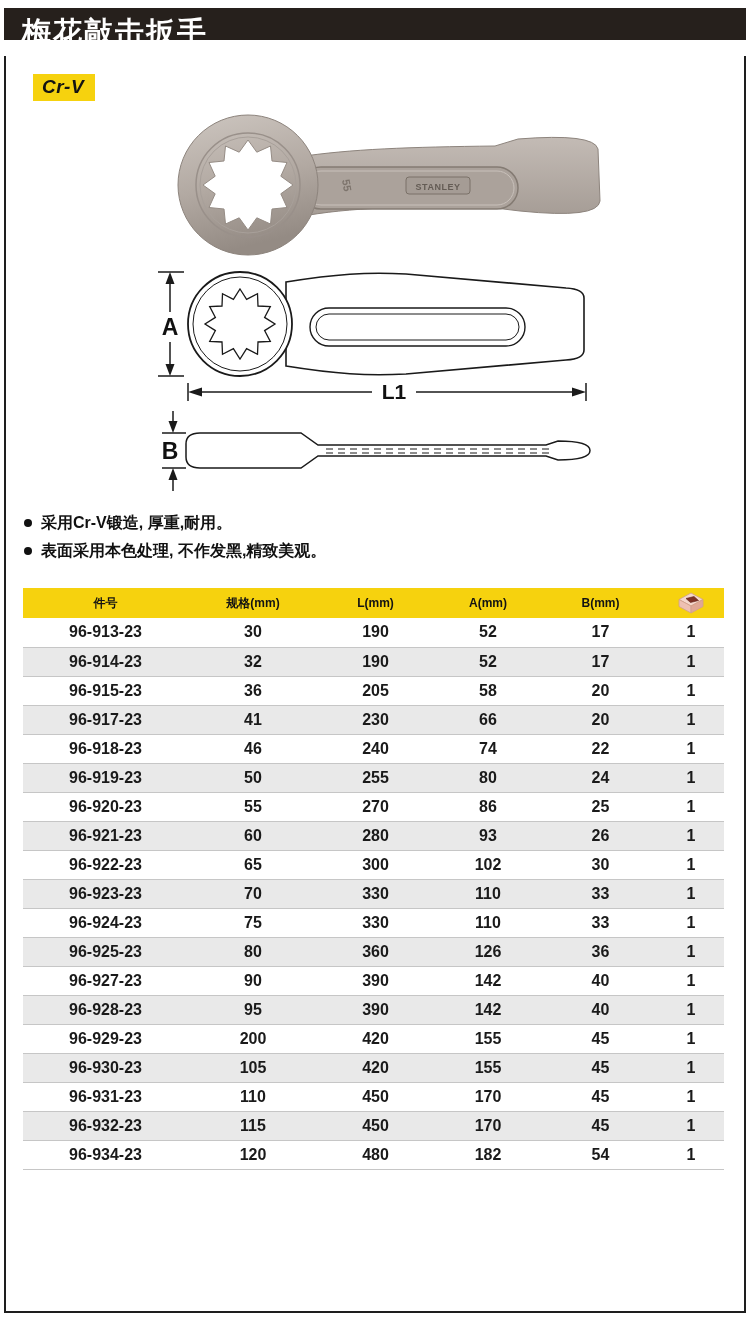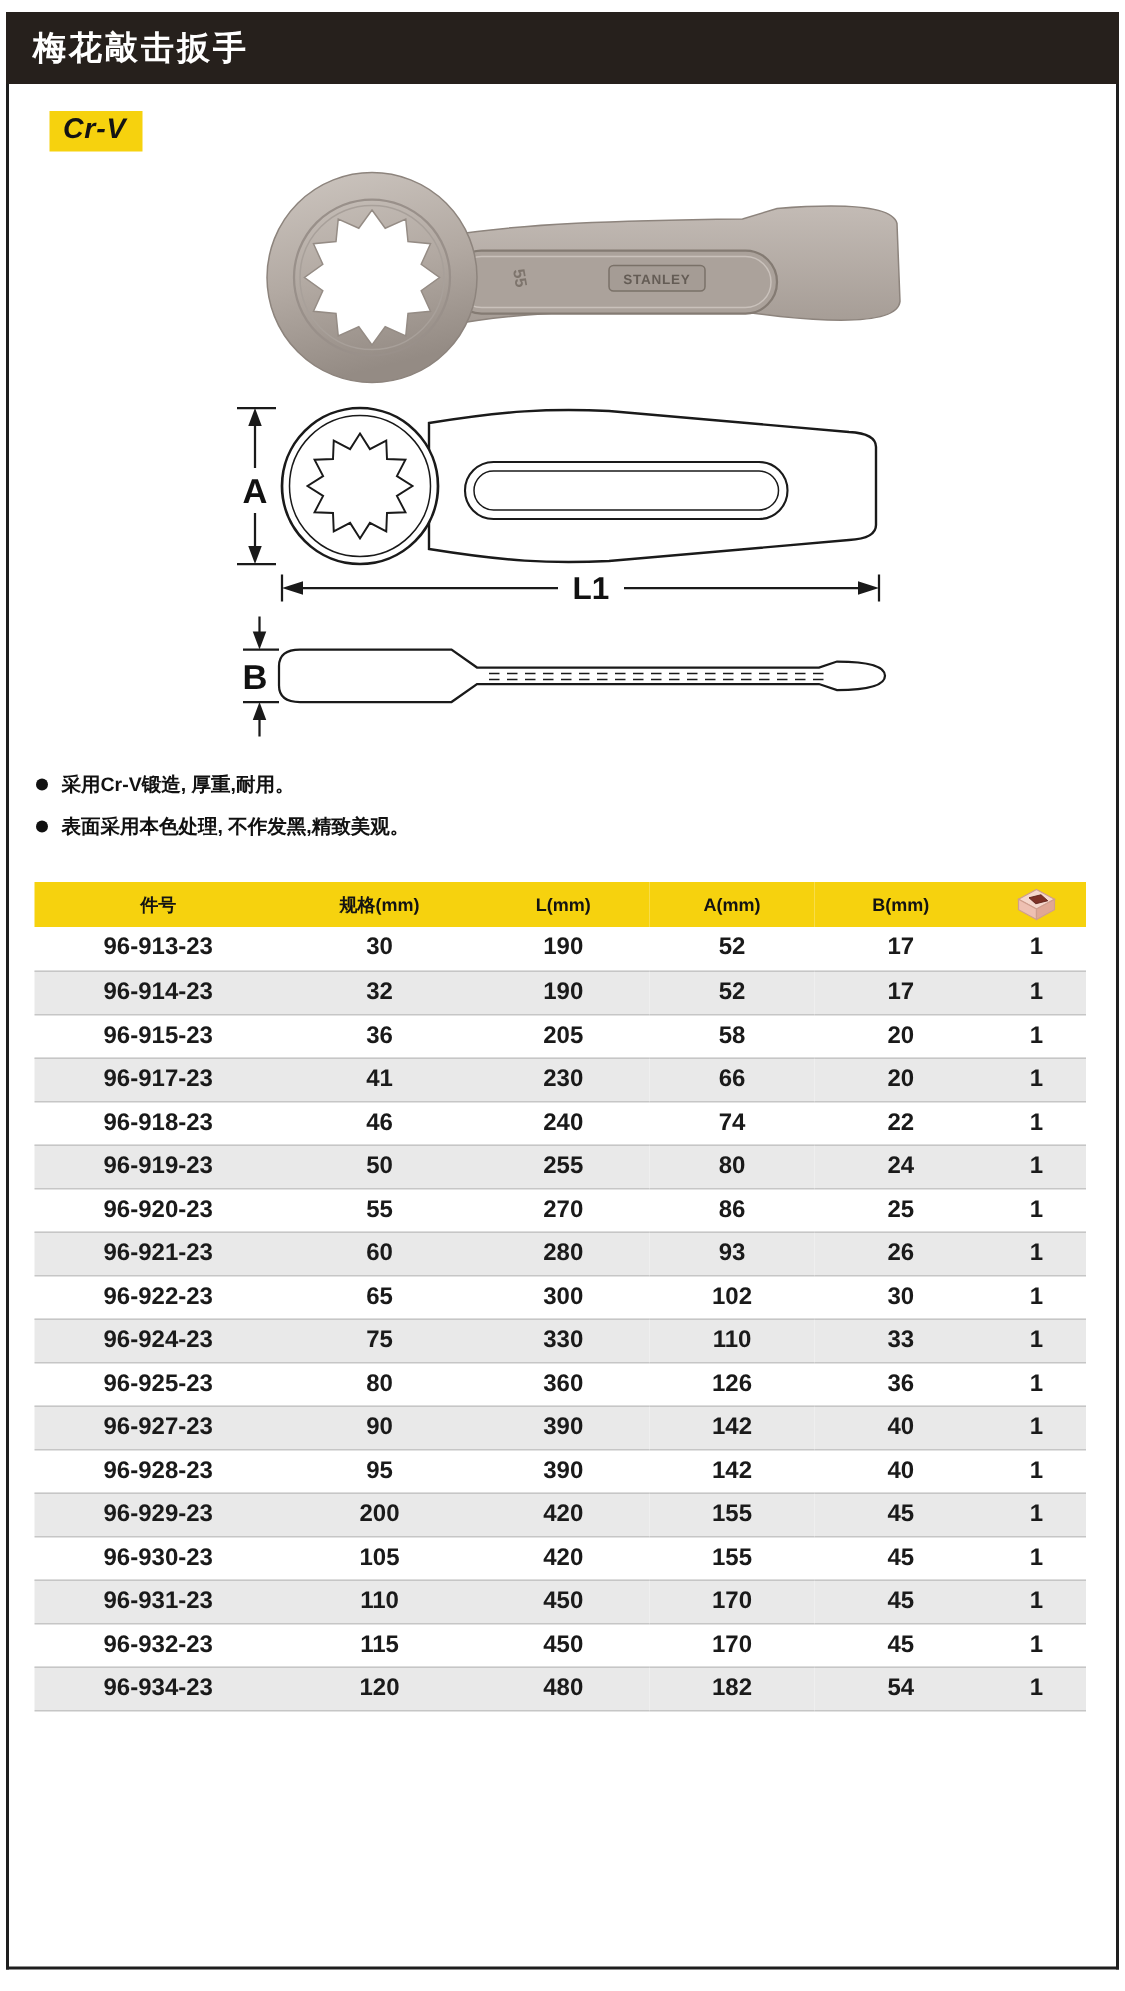--- a/index.html
+++ b/index.html
@@ -10,41 +10,41 @@
     --rowline:#C6C6C6;
   }
   *{margin:0;padding:0;box-sizing:border-box;}
   html,body{background:#fff;}
   body{
     width:750px;height:1327px;position:relative;
     font-family:"Liberation Sans","DejaVu Sans",sans-serif;
     color:#111;overflow:hidden;
   }
   .title-bar{
-    position:absolute;left:4px;top:8px;width:742px;height:48px;
+    position:absolute;left:4px;top:8px;width:742px;height:32px;
     background:var(--titlebar);color:#fff;
-    font-size:22px;font-weight:bold;line-height:48px;
+    font-size:29px;font-weight:bold;line-height:48px;
     padding-left:18px;letter-spacing:2px;
   }
   .content-box{
     position:absolute;left:4px;top:56px;width:742px;height:1257px;
     border:2px solid var(--bordercol);border-top:none;background:#fff;
   }
   .crv-badge{
     position:absolute;left:27px;top:18px;
     background:var(--yellow);color:#131313;
     font-size:19px;font-weight:bold;font-style:italic;
     padding:2px 11px 3px 9px;letter-spacing:0.5px;
   }
   .photo-wrap{position:absolute;left:144px;top:49px;width:460px;height:160px;}
   .topview-wrap{position:absolute;left:140px;top:206px;width:480px;height:145px;}
   .sideview-wrap{position:absolute;left:140px;top:349px;width:480px;height:92px;}
   .features{position:absolute;left:18px;top:453px;width:700px;list-style:none;}
   .features li{
-    font-size:13px;font-weight:bold;color:#111;
+    font-size:16px;font-weight:bold;color:#111;
     line-height:28px;display:flex;align-items:center;gap:9px;
   }
   .features .dot{
     width:8px;height:8px;border-radius:50%;background:#111;flex:0 0 8px;
   }
   .spec-table{
     position:absolute;left:17px;top:532px;width:701px;
     border-collapse:collapse;table-layout:fixed;
   }
   .spec-table th{
@@ -258,20 +258,28 @@
         </tr>
         <tr>
           <td>96-922-23</td>
           <td>65</td>
           <td>300</td>
           <td>102</td>
           <td>30</td>
           <td>1</td>
         </tr>
         <tr>
+          <td>96-923-23</td>
+          <td>70</td>
+          <td>330</td>
+          <td>110</td>
+          <td>33</td>
+          <td>1</td>
+        </tr>
+        <tr>
           <td>96-924-23</td>
           <td>75</td>
           <td>330</td>
           <td>110</td>
           <td>33</td>
           <td>1</td>
         </tr>
         <tr>
           <td>96-925-23</td>
           <td>80</td>

